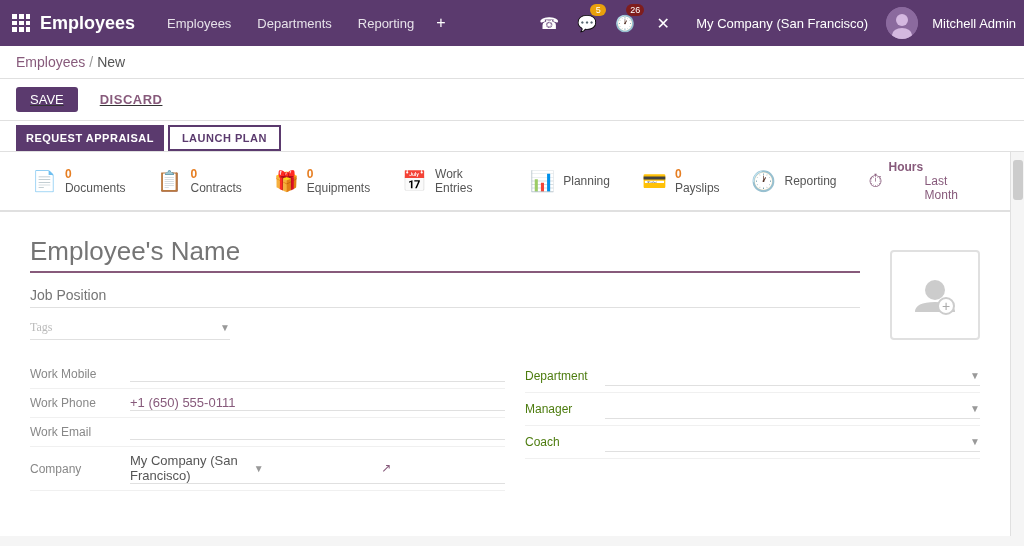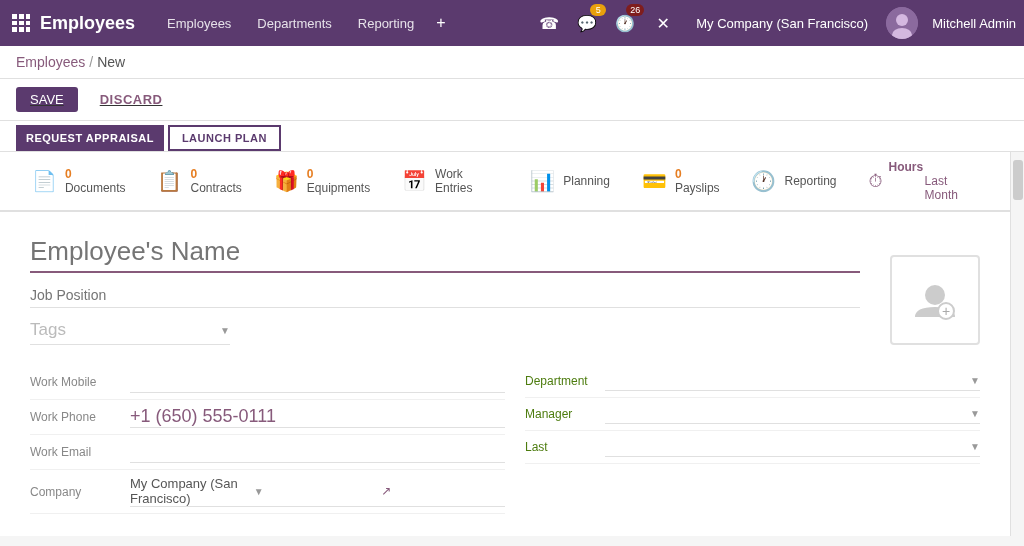--- a/index.html
+++ b/index.html
@@ -155,38 +155,38 @@
     .job-position-input {
       border: none; border-bottom: 1px solid #e0e0e0;
       font-size: 14px; color: #bbb; width: 100%;
       outline: none; padding: 4px 0; margin-top: 10px; background: transparent;
     }
     .tags-field {
       display: flex; align-items: center; margin-top: 12px;
       border-bottom: 1px solid #e0e0e0; padding-bottom: 4px;
       width: 200px; cursor: pointer;
     }
-    .tags-placeholder { color: #bbb; font-size: 17px; }
+    .tags-placeholder { color: #bbb; font-size: 12px; font-family: Liberation Serif, serif; }
     .tags-arrow { color: #999; font-size: 10px; margin-left: auto; }
 
     .photo-box {
       width: 90px; height: 90px; border: 2px solid #e0e0e0; border-radius: 4px;
       display: flex; align-items: center; justify-content: center;
       color: #ccc; font-size: 36px; cursor: pointer; flex-shrink: 0;
     }
 
     
     .form-fields { display: grid; grid-template-columns: 1fr 1fr; gap: 0; margin-top: 10px; }
     .field-row {
       display: flex; align-items: center; padding: 6px 0;
       border-bottom: 1px solid #f0f0f0;
     }
     .field-label { color: #888; font-size: 12px; width: 100px; flex-shrink: 0; }
     .field-value {
-      color: #875a7b; font-size: 18px;
+      color: #875a7b; font-size: 13px;
       border: none; outline: none; background: transparent;
       border-bottom: 1px solid #e0e0e0; flex: 1;
     }
     .field-value-select {
       display: flex; align-items: center; flex: 1;
       border-bottom: 1px solid #e0e0e0;
     }
     .field-value-select span { color: #555; font-size: 13px; flex: 1; }
     .field-value-select .arrow { color: #999; font-size: 10px; }
     .field-value-select .ext-link { color: #875a7b; margin-left: 4px; font-size: 12px; }
@@ -377,21 +377,21 @@
               <span class="arrow">▼</span>
             </div>
           </div>
           <div class="field-right-empty field-row">
             <span class="field-right-label">Manager</span>
             <div class="field-right-val">
               <span class="arrow">▼</span>
             </div>
           </div>
           <div class="field-right-empty field-row">
-            <span class="field-right-label">Last</span>
+            <span class="field-right-label">Coach</span>
             <div class="field-right-val">
               <span class="arrow">▼</span>
             </div>
           </div>
         </div>
       </div>
     </div>
 
   </div>
 

